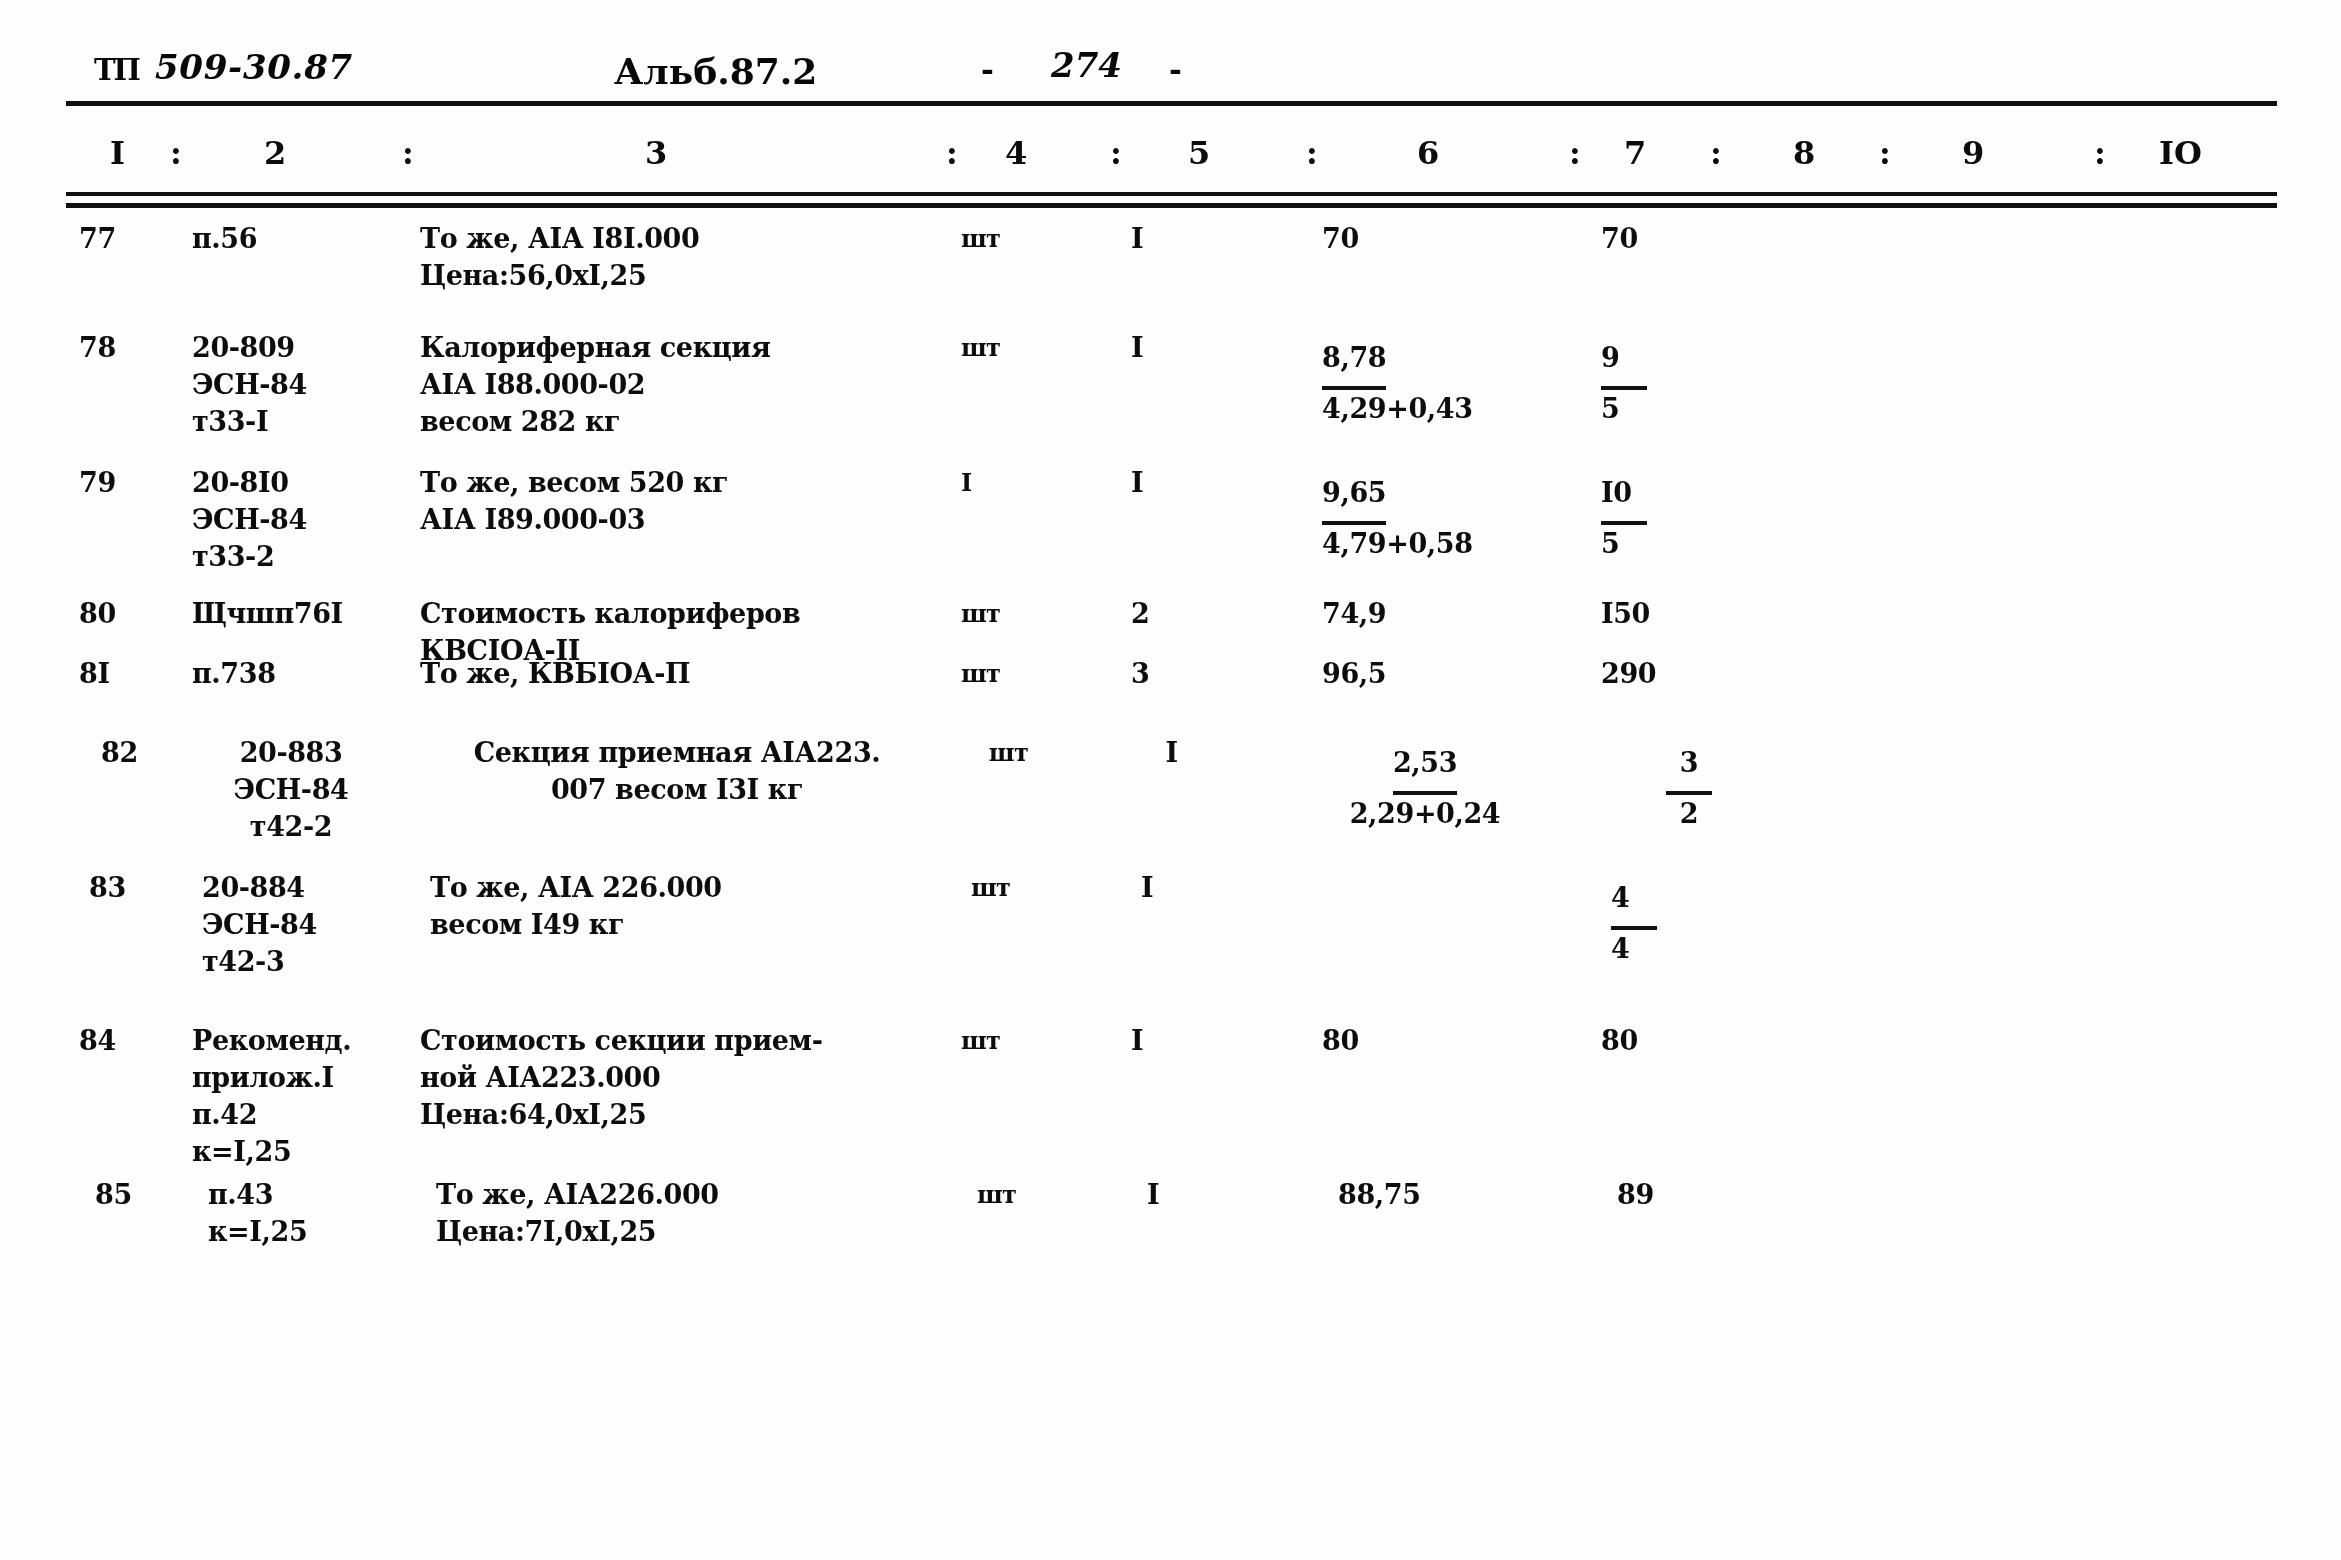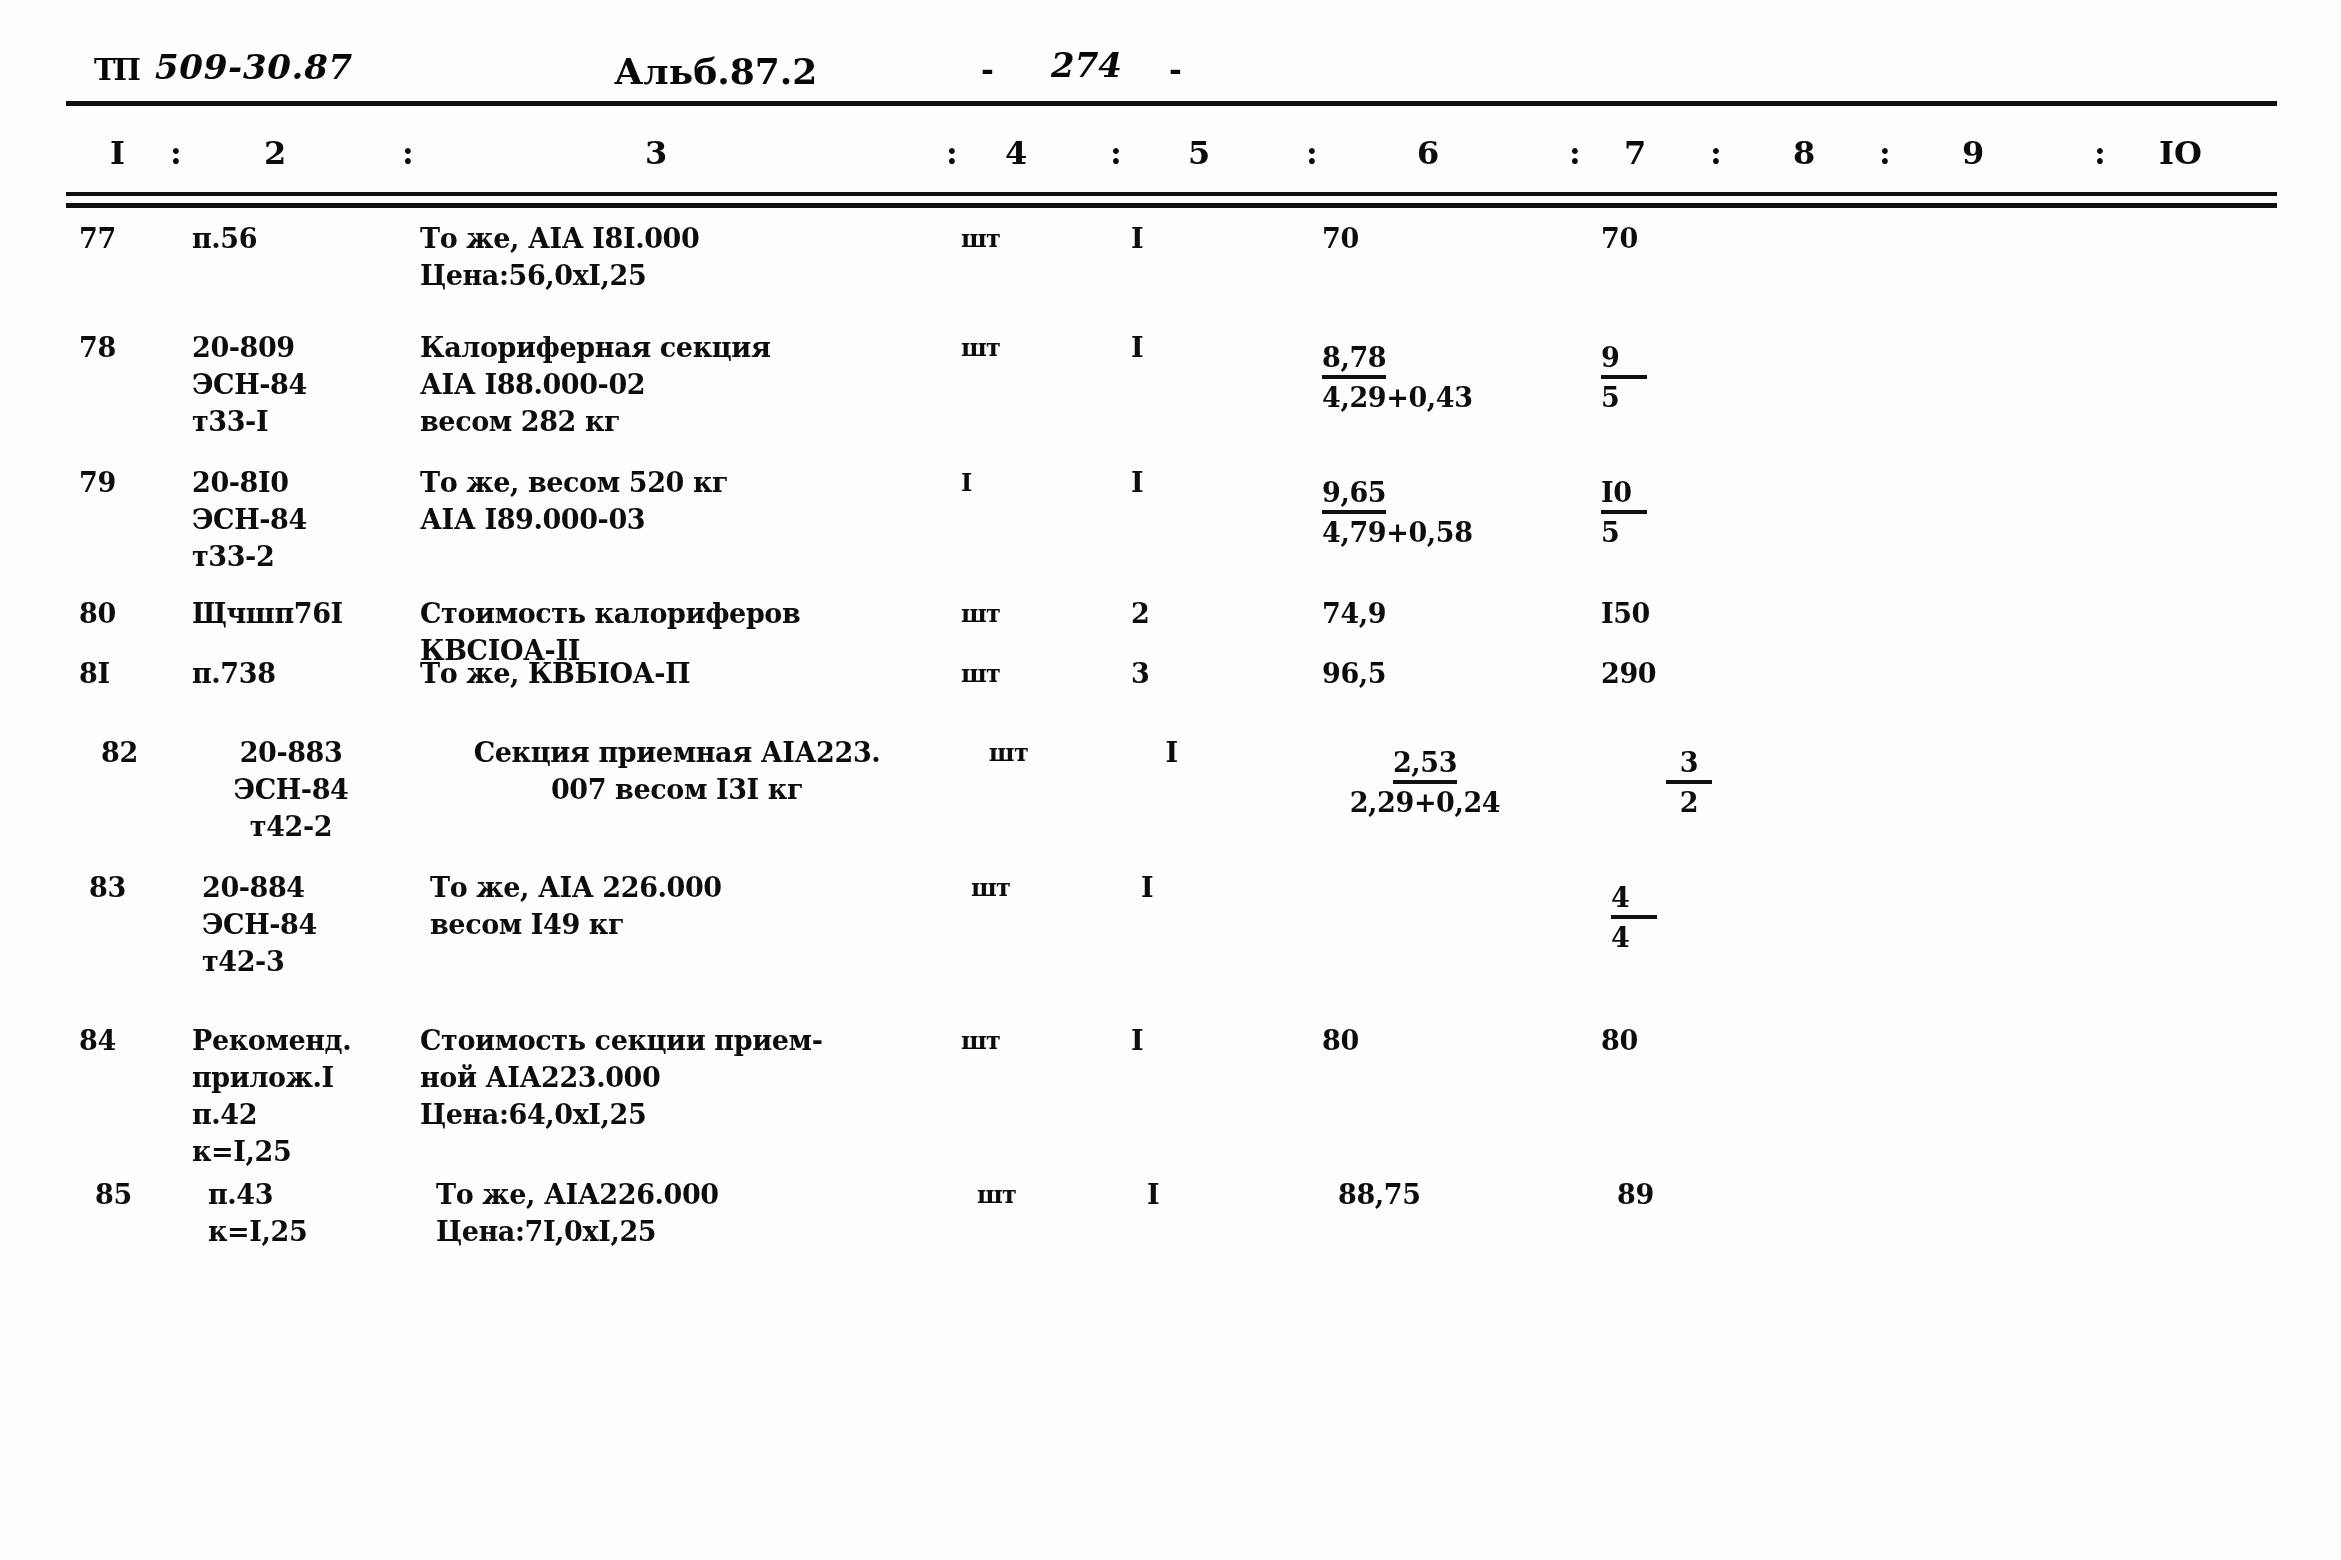--- a/index.html
+++ b/index.html
@@ -99,21 +99,21 @@
   .c-ref   { left: 192px;  width: 198px; }
   .c-desc  { left: 420px;  width: 514px; }
   .c-unit  { left: 961px; width: 95px; font-size: 24px; letter-spacing: -0.7px; }
   .c-qty   { left: 1131px; width: 81px; }
   .c-c6    { left: 1322px; width: 206px; }
   .c-c7    { left: 1601px; width: 176px; }
 
   .frac .top {
     display: inline-block;
     border-bottom: 4.4px solid #111;
-    padding-bottom: 0;
+    padding-bottom: 11px;
     line-height: 34px;
     margin-top: 12px;
   }
   .frac .bot {
     display: block;
     line-height: 37px;
   }
 </style>
 </head>
 <body>

